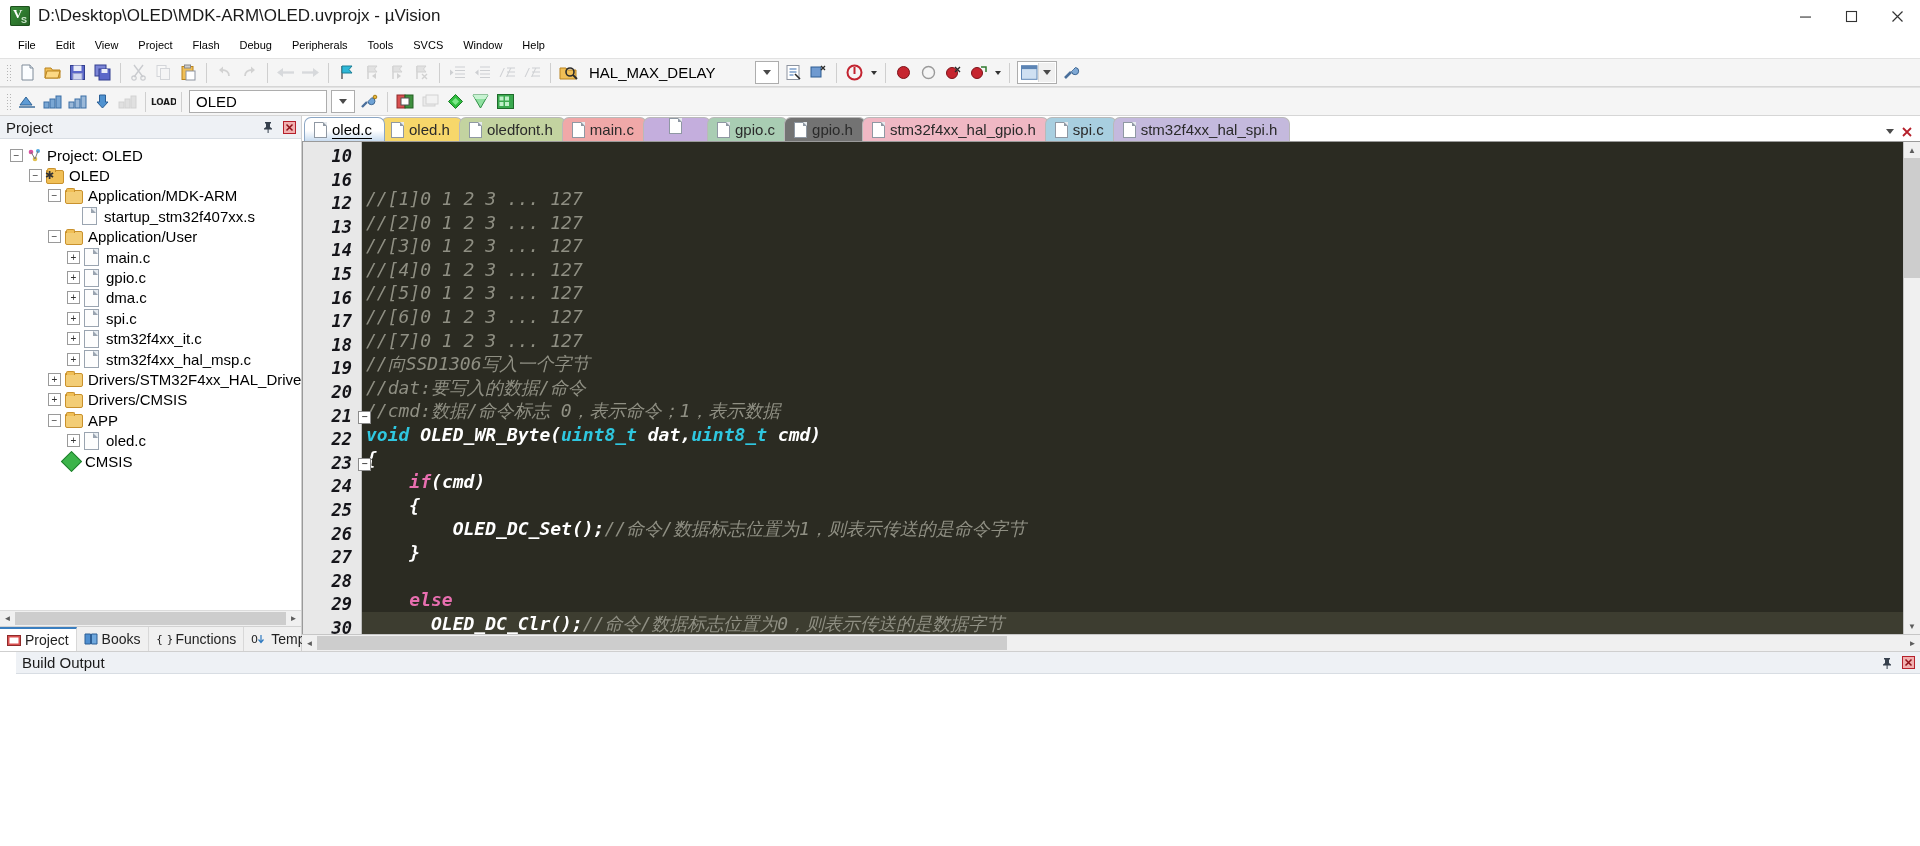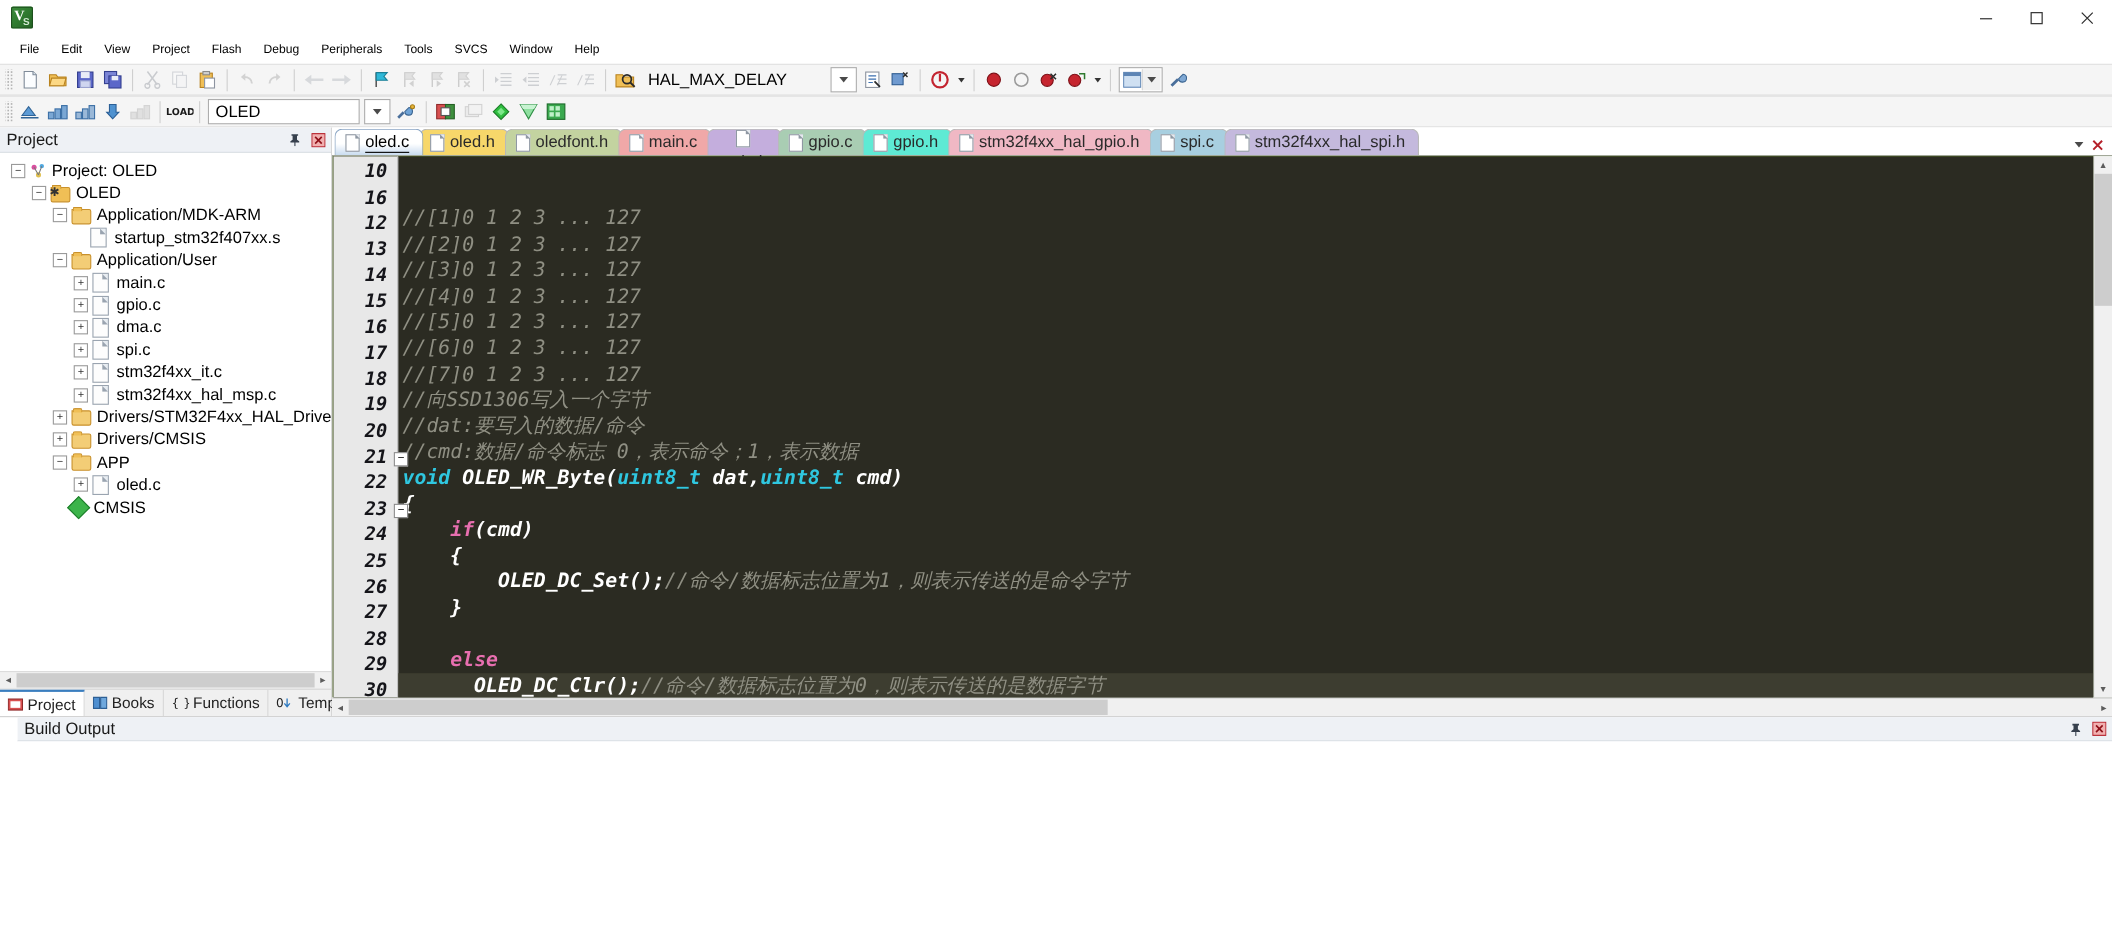--- a/index.html
+++ b/index.html
@@ -125,20 +125,21 @@
   .build-title{font-size:15px;color:#1a1a1a;padding-left:6px;flex:1 1 auto;}
   .build-body{height:172px;background:#fff;}
 </style>
 </head>
 <body>
 
 <div class="app">
 
   <div class="titlebar">
     <div class="tb-icon"></div>
+    <div class="tb-title">D:\Desktop\OLED\MDK-ARM\OLED.uvprojx - µVision</div>
     <div class="tb-ctrls">
       <div class="tb-btn">
         <svg width="13" height="13" viewBox="0 0 13 13">
             <rect x="1" y="6.5" width="11" height="1.1" fill="#333"></rect>
           </svg>
       </div>
       <div class="tb-btn">
         <svg width="13" height="13" viewBox="0 0 13 13">
             <rect x="1.5" y="1.5" width="10" height="10" fill="none" stroke="#333" stroke-width="1.1"></rect>
           </svg>
@@ -684,21 +685,21 @@
               <span class="tlbl">main.c</span>
             </div>
             <div class="tab" style="background: rgb(196, 174, 221); flex-direction: column;">
               <span class="tic"></span>
               <span class="tlbl">main.h</span>
             </div>
             <div class="tab" style="background: rgb(169, 205, 179);">
               <span class="tic"></span>
               <span class="tlbl">gpio.c</span>
             </div>
-            <div class="tab" style="background: #5eead4;">
+            <div class="tab" style="background: #737373;">
               <span class="tic"></span>
               <span class="tlbl">gpio.h</span>
             </div>
             <div class="tab" style="background: rgb(240, 184, 196);">
               <span class="tic"></span>
               <span class="tlbl">stm32f4xx_hal_gpio.h</span>
             </div>
             <div class="tab" style="background: rgb(168, 207, 224);">
               <span class="tic"></span>
               <span class="tlbl">spi.c</span>

